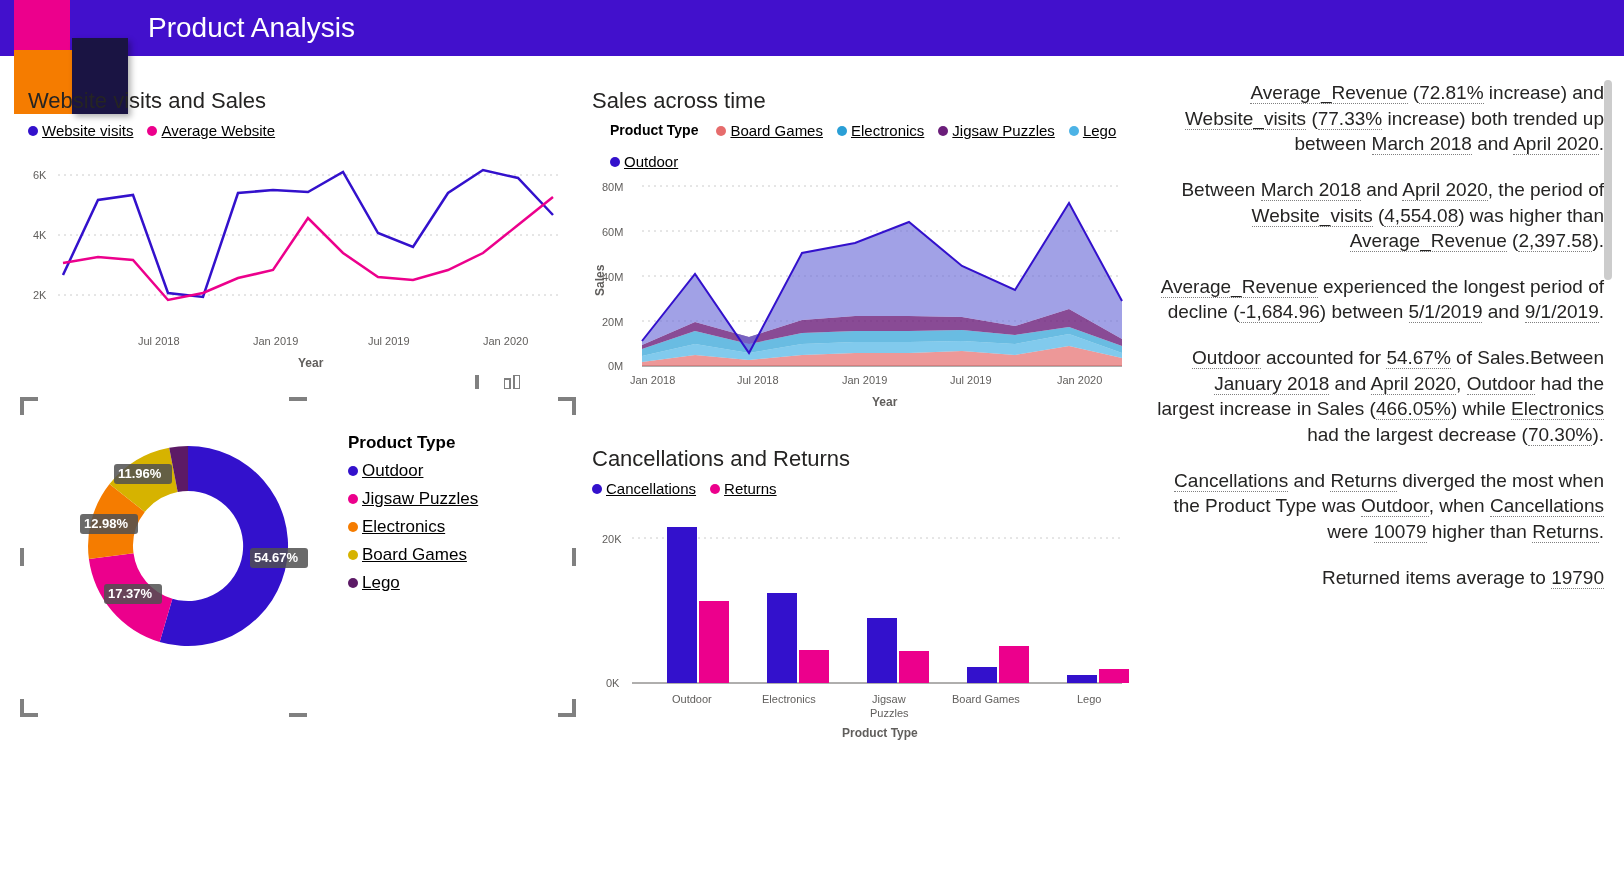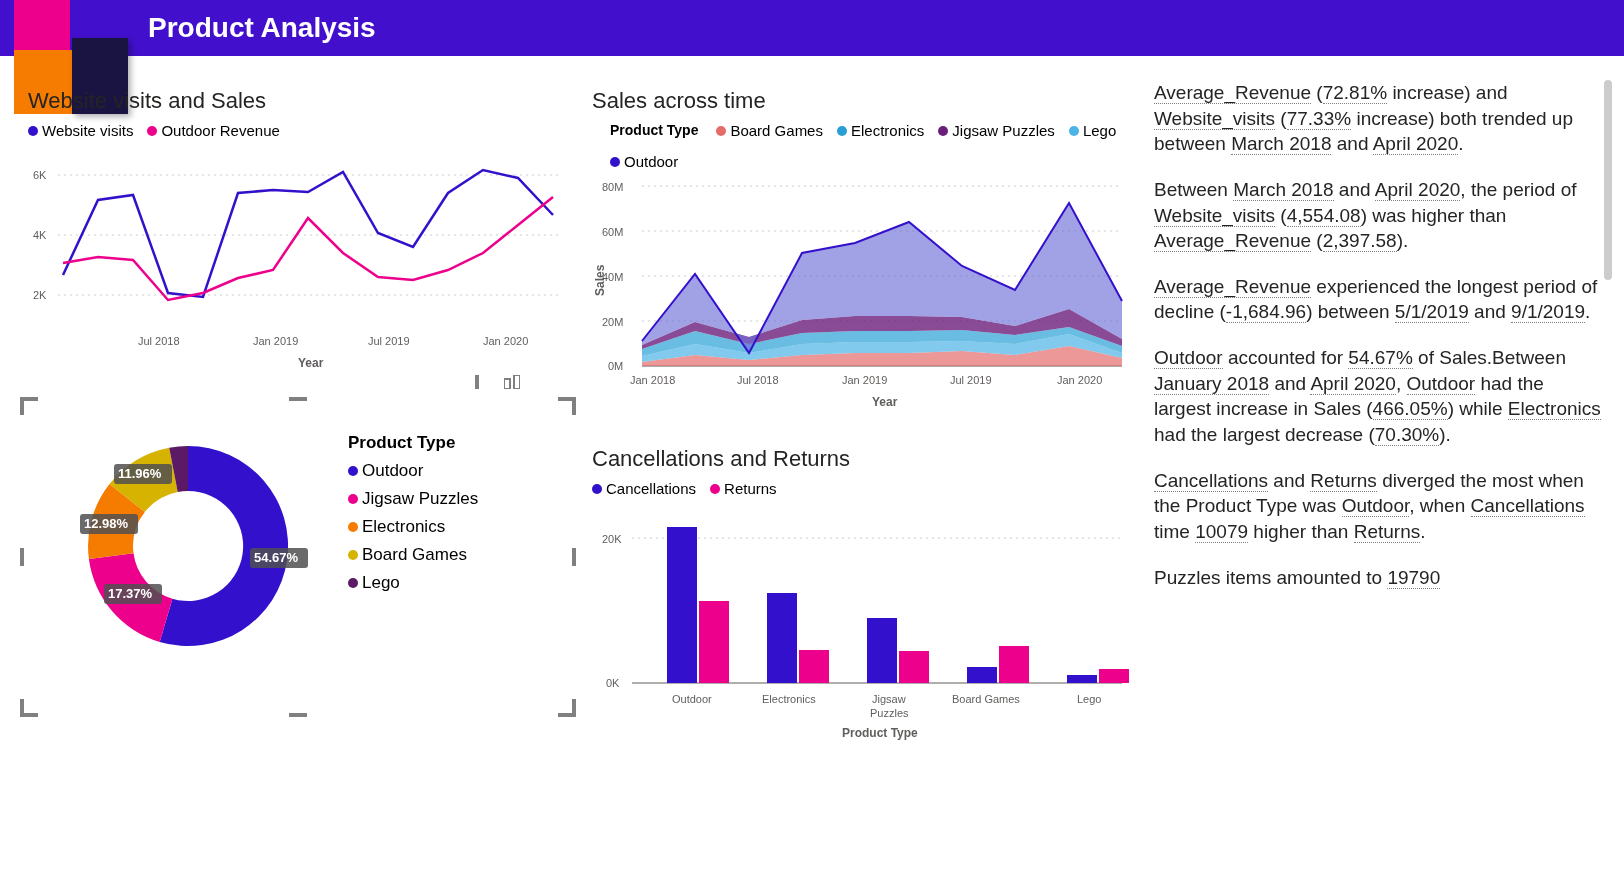--- a/index.html
+++ b/index.html
@@ -1,46 +1,46 @@
 <!DOCTYPE html>
 <html><head>
 <meta charset="utf-8">
 <style>
 * { margin:0; padding:0; box-sizing:border-box; font-family:"Segoe UI",Arial,sans-serif; }
 body { background:#fff; width:1624px; height:896px; overflow:hidden; }
 .header { background:#4210cc; height:56px; display:flex; align-items:center; padding-left:148px; position:relative; }
-.header-title { color:#fff; font-size:28px; font-weight:700; }
+.header-title { color:#fff; font-size:28px; font-weight:400; }
 .logo-block { position:absolute; left:14px; top:0; }
 .logo-block .sq1 { width:56px; height:56px; background:#ec008c; position:absolute; }
 .logo-block .sq2 { width:64px; height:64px; background:#f57c00; position:absolute; top:50px; left:0; }
 .logo-block .sq3 { width:56px; height:76px; background:#1a1443; position:absolute; top:38px; left:58px; box-shadow:3px 3px 6px rgba(0,0,0,.3); }
 .content { display:flex; padding:24px 10px 10px 20px; height:calc(100% - 56px); }
 .left-col { width:556px; display:flex; flex-direction:column; }
 .mid-col { width:556px; display:flex; flex-direction:column; margin-left:8px; }
 .right-col { flex:1; padding:0 10px 0 14px; font-size:19px; color:#252423; position:relative; }
 .scrollbar { position:absolute; right:2px; top:0; width:8px; height:200px; background:#ccc; border-radius:4px; }
 .chart-card { margin-bottom:10px; padding:8px; position:relative; }
 .chart-title { font-size:22px; color:#252423; font-weight:400; margin-bottom:8px; }
 .legend { display:flex; flex-wrap:wrap; gap:14px; font-size:15px; margin-bottom:6px; }
-.legend-item { display:flex; align-items:center; gap:4px; }
+.legend-item { display:flex; align-items:center; gap:4px;text-decoration:underline; }
 .legend-dot { width:10px; height:10px; border-radius:50%; display:inline-block; }
 .legend-title { font-weight:600; font-size:14px; margin-right:4px; }
 svg text { font-family:"Segoe UI",Arial,sans-serif; fill:#605e5c; }
 .xaxis-lbl, .yaxis-lbl { font-size:11px; }
 .axis-title { font-size:12px; font-weight:600; }
 .selected-frame { border:none; position:relative; }
 .corner { position:absolute; width:18px; height:18px; }
 .corner::before,.corner::after{ content:""; position:absolute; background:#808080; }
 .corner::before{ width:18px; height:4px; }
 .corner::after{ width:4px; height:18px; }
 .c-tl{top:0;left:0}.c-tr{top:0;right:0}.c-bl{bottom:0;left:0}.c-br{bottom:0;right:0}
 .c-tr::after{right:0}.c-br::before{bottom:0}.c-br::after{right:0;bottom:0}.c-bl::before{bottom:0}
 .side-h{position:absolute;width:18px;height:4px;background:#808080;left:50%;margin-left:-9px}
 .side-v{position:absolute;height:18px;width:4px;background:#808080;top:50%;margin-top:-9px}
-.narrative p { margin-bottom:20px; line-height:1.35; }
+.narrative p { margin-bottom:20px; line-height:1.35;text-align:right; }
 .u { border-bottom:1px dotted #808080; }
 .donut-lbl { fill:#fff; font-size:13px; font-weight:600; }
 .donut-lbl-bg { fill:rgba(80,80,80,.85); }
 .toolbar-icons { position:absolute; top:-22px; right:56px; display:flex; gap:18px; }
 .tb-icon { width:16px; height:14px; display:flex; }
 </style>
 </head>
 <body>
 
 <div class="header">
@@ -57,21 +57,21 @@
 
     <div class="chart-card">
       <div class="chart-title">Website visits and Sales</div>
       <div class="legend">
         <span class="legend-item">
             <span class="legend-dot" style="background:#3311cc"></span>
             <span>Website visits</span>
           </span>
         <span class="legend-item">
             <span class="legend-dot" style="background:#ec008c"></span>
-            <span>Outdoor Revenue</span>
+            <span>Average Website</span>
           </span>
       </div>
       <svg width="540" height="230">
         <g class="grid">
           <line x1="30" y1="30" x2="530" y2="30" stroke="#ccc" stroke-dasharray="2,4"></line>
           <line x1="30" y1="90" x2="530" y2="90" stroke="#ccc" stroke-dasharray="2,4"></line>
           <line x1="30" y1="150" x2="530" y2="150" stroke="#ccc" stroke-dasharray="2,4"></line>
         </g>
         <text x="5" y="34" class="yaxis-lbl">6K</text>
         <text x="5" y="94" class="yaxis-lbl">4K</text>
@@ -250,16 +250,16 @@
       </svg>
     </div>
   </div>
 
   <div class="right-col narrative">
     <div class="scrollbar"></div>
     <p><span class="u">Average_Revenue</span> (<span class="u">72.81%</span><span> increase) and </span><span class="u">Website_visits</span> (<span class="u">77.33%</span><span> increase) both trended up between </span><span class="u">March 2018</span><span> and </span><span class="u">April 2020</span><span>.</span></p>
     <p><span>Between </span><span class="u">March 2018</span><span> and </span><span class="u">April 2020</span><span>, the period of </span><span class="u">Website_visits</span><span> (</span><span class="u">4,554.08</span><span>) was higher than </span><span class="u">Average_Revenue</span><span> (</span><span class="u">2,397.58</span><span>).</span></p>
     <p><span class="u">Average_Revenue</span><span> experienced the longest period of decline (</span><span class="u">-1,684.96</span><span>) between </span><span class="u">5/1/2019</span><span> and </span><span class="u">9/1/2019</span><span>.</span></p>
     <p><span class="u">Outdoor</span><span> accounted for </span><span class="u">54.67%</span><span> of Sales.Between </span><span class="u">January 2018</span><span> and </span><span class="u">April 2020</span><span>, </span><span class="u">Outdoor</span><span> had the largest increase in Sales (</span><span class="u">466.05%</span><span>) while </span><span class="u">Electronics</span><span> had the largest decrease (</span><span class="u">70.30%</span><span>).</span></p>
-    <p><span class="u">Cancellations</span><span> and </span><span class="u">Returns</span><span> diverged the most when the Product Type was </span><span class="u">Outdoor</span><span>, when </span><span class="u">Cancellations</span><span> time </span><span class="u">10079</span><span> higher than </span><span class="u">Returns</span><span>.</span></p>
-    <p><span>Puzzles items amounted to </span><span class="u">19790</span></p>
+    <p><span class="u">Cancellations</span><span> and </span><span class="u">Returns</span><span> diverged the most when the Product Type was </span><span class="u">Outdoor</span><span>, when </span><span class="u">Cancellations</span><span> were </span><span class="u">10079</span><span> higher than </span><span class="u">Returns</span><span>.</span></p>
+    <p><span>Returned items average to </span><span class="u">19790</span></p>
   </div>
 </div>
 
 </body></html>

